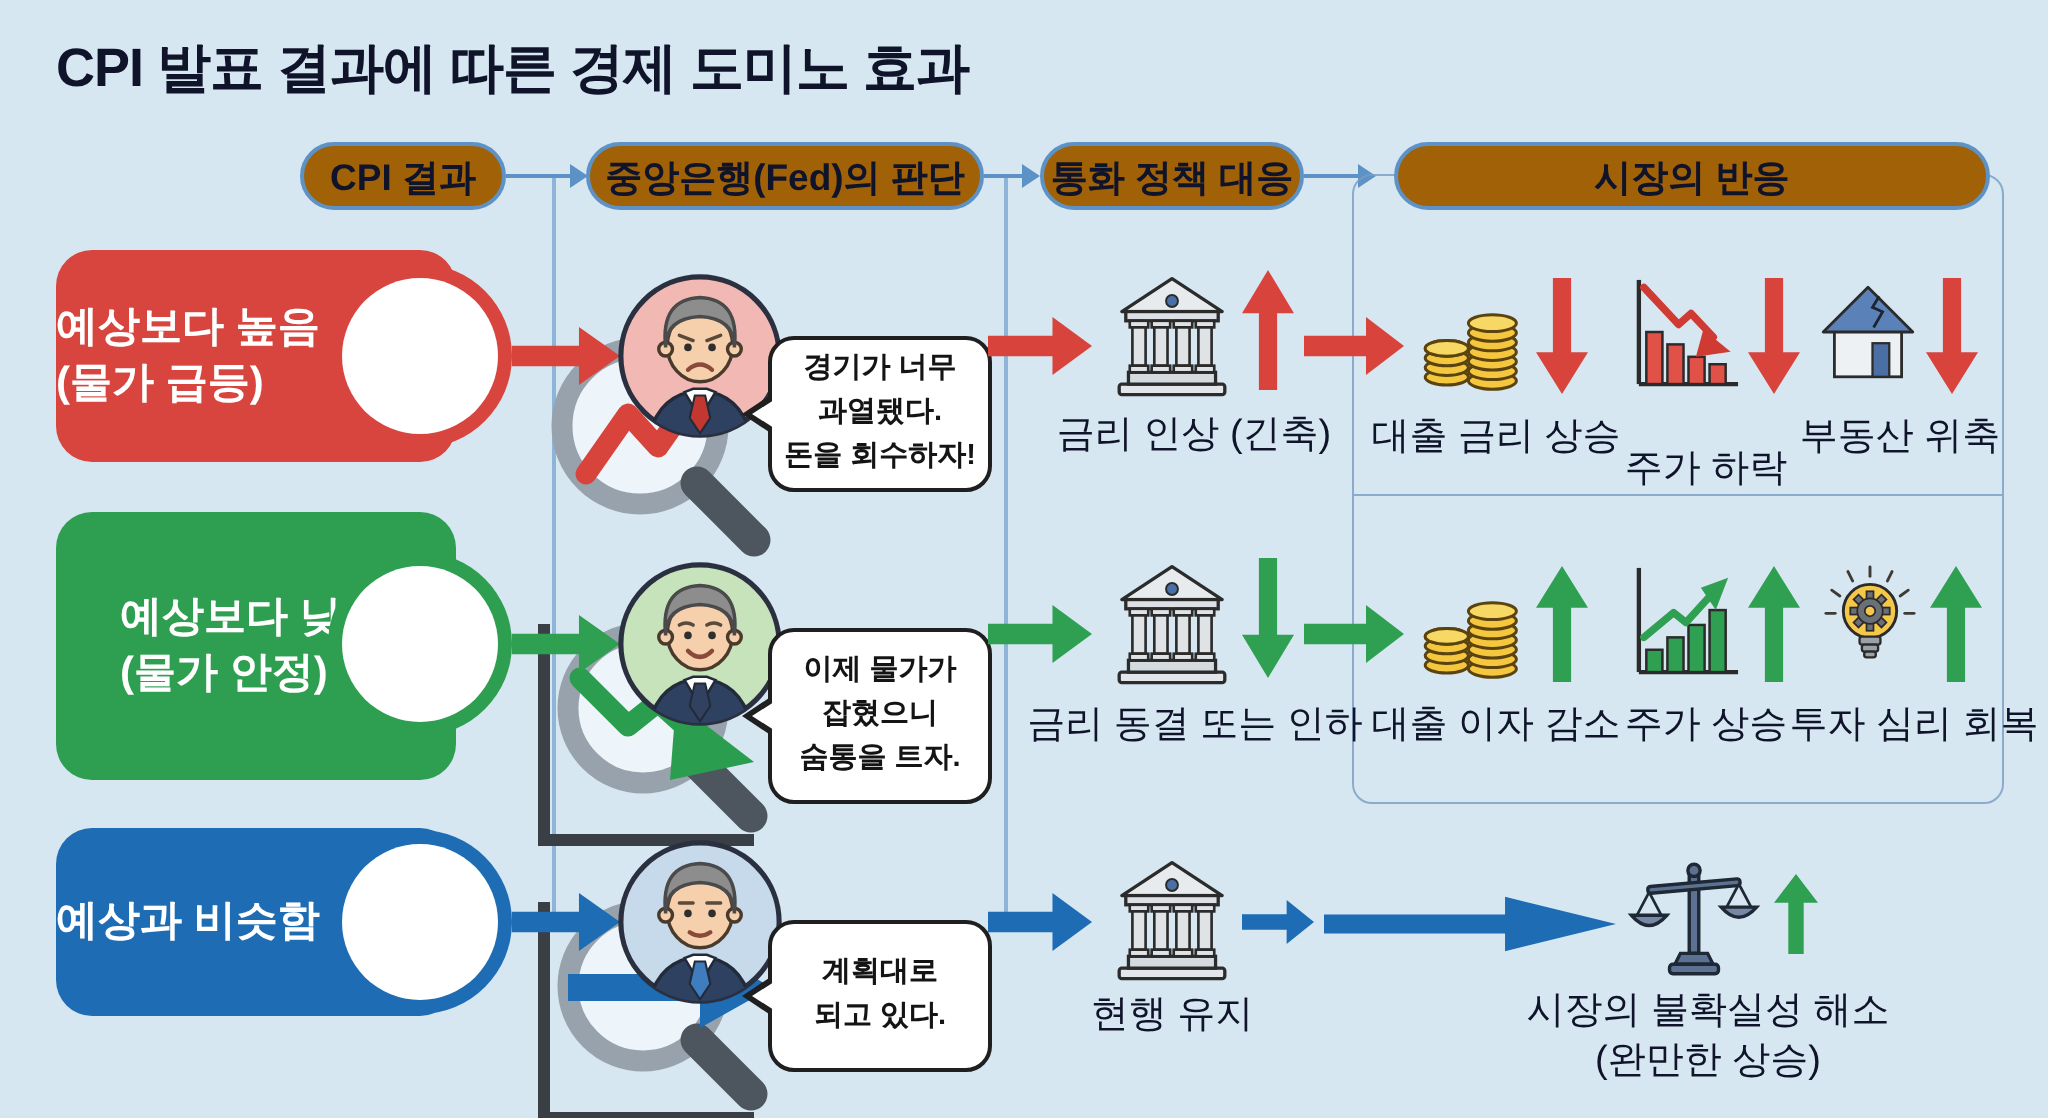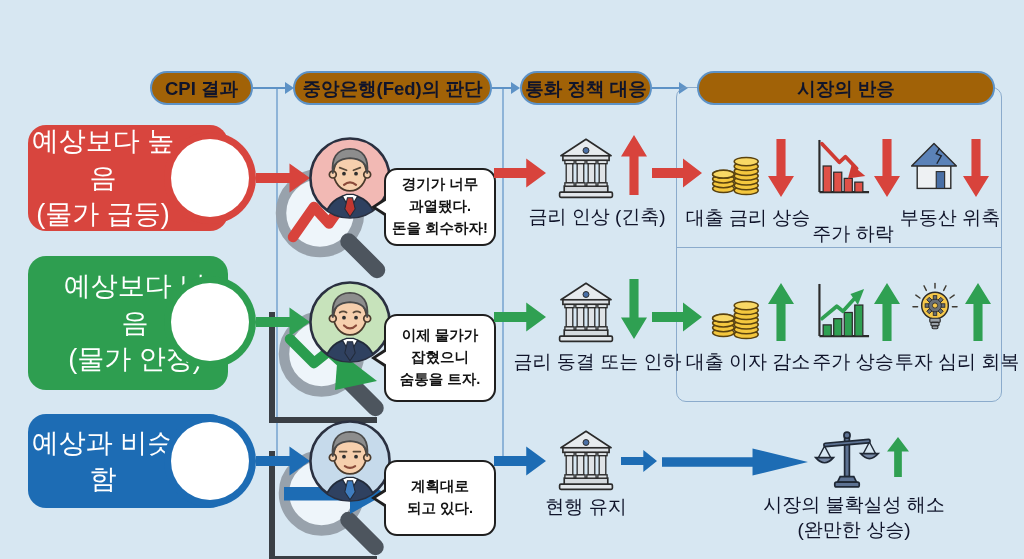--- a/index.html
+++ b/index.html
@@ -13,21 +13,21 @@
         display:flex;align-items:center;justify-content:center;font-size:18.5px;font-weight:700;color:#10142a;white-space:nowrap;box-sizing:border-box;}
   
   .hline{position:absolute;height:2px;background:#5d92c6;top:87px;}
   .chead{position:absolute;top:82px;width:0;height:0;border:solid transparent;border-width:6px 0 6px 9px;border-left-color:#5d92c6;}
   .vline{position:absolute;width:2px;background:rgba(93,146,198,0.6);top:88px;height:374px;}
   
   .rbox{position:absolute;left:676px;top:87px;width:326px;height:315px;border:1.5px solid rgba(120,156,194,0.8);border-radius:10px;box-sizing:border-box;}
   .rdivider{position:absolute;left:677px;top:247px;width:324px;height:0;border-top:1.5px solid rgba(120,156,194,0.8);}
   
   .cat{position:absolute;left:28px;width:200px;border-radius:18px;display:flex;align-items:center;box-sizing:border-box;}
-  .cat .cat-text{width:150px;text-align:center;color:#fff;font-size:27px;font-weight:400;line-height:1.35;}
+  .cat .cat-text{width:150px;color:#fff;font-size:21px;font-weight:700;line-height:1.35;}
   .cat-circle{position:absolute;left:164px;width:92px;height:92px;border-radius:50%;}
   .cat-circle .inner{position:absolute;inset:7px;background:#fff;border-radius:50%;}
   .cat-circle svg{position:absolute;inset:12px;}
   .r1bg{background:#d8453e;} .r2bg{background:#2e9e50;} .r3bg{background:#1d6cb4;}
   .row1{--row:#d8453e;--av-bg:#f2b9b4;--av-tie:#c23730;}
   .row2{--row:#2e9e50;--av-bg:#c7e3bb;--av-tie:#32415f;}
   .row3{--row:#1d6cb4;--av-bg:#c6daeb;--av-tie:#3f7dbf;}
   
   .avatar{position:absolute;width:86px;height:86px;}
   
@@ -251,20 +251,21 @@
         <circle cx="70" cy="46" r="4" fill="#f6cfad" stroke="#4a3a2c" stroke-width="2"></circle>
         <path d="M30,45 Q27,17 50,16 Q73,17 70,45 Q70,28 50,27 Q30,28 30,45 Z" fill="#8d8d8d" stroke="#4a4a4a" stroke-width="2"></path>
         <path d="M38,39 L46,39 M54,39 L62,39" stroke="#5a4a3a" stroke-width="2" stroke-linecap="round"></path>
         <circle cx="43" cy="45" r="2.2" fill="#2f2f2f"></circle>
           <circle cx="57" cy="45" r="2.2" fill="#2f2f2f"></circle>
         <path d="M44,56 Q50,60 56,56" fill="none" stroke="#8a4a3a" stroke-width="2.5" stroke-linecap="round"></path>
       </symbol>
     </defs>
   </svg>
 
+  <div class="title">CPI 발표 결과에 따른 경제 도미노 효과</div>
 
   <div class="vline" style="left:276px;"></div>
   <div class="vline" style="left:502px;"></div>
   <div class="hline" style="left:253px;width:33px;"></div>
   <div class="chead" style="left:285px;"></div>
   <div class="hline" style="left:492px;width:20px;"></div>
   <div class="chead" style="left:511px;"></div>
   <div class="hline" style="left:652px;width:28px;"></div>
   <div class="chead" style="left:679px;"></div>
 

